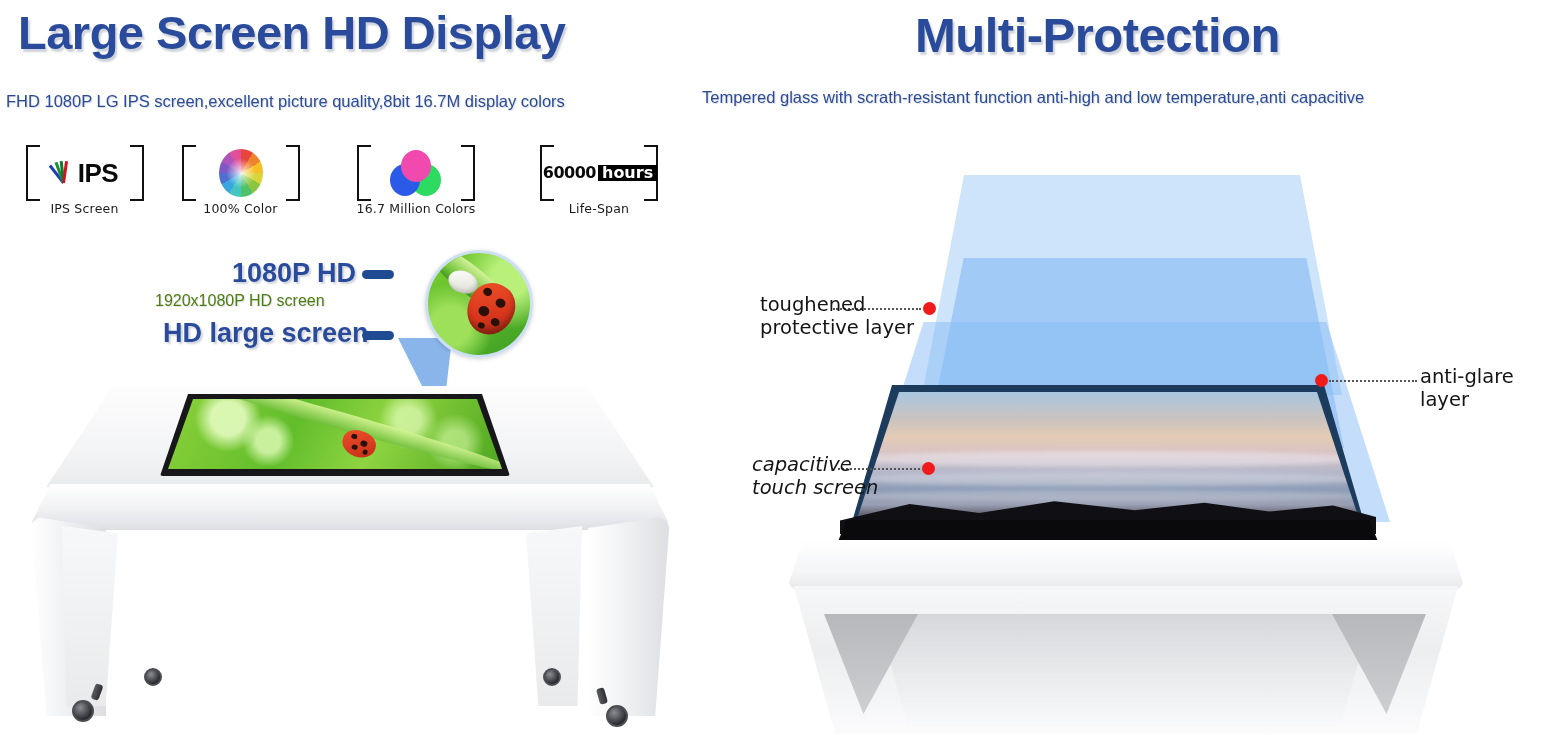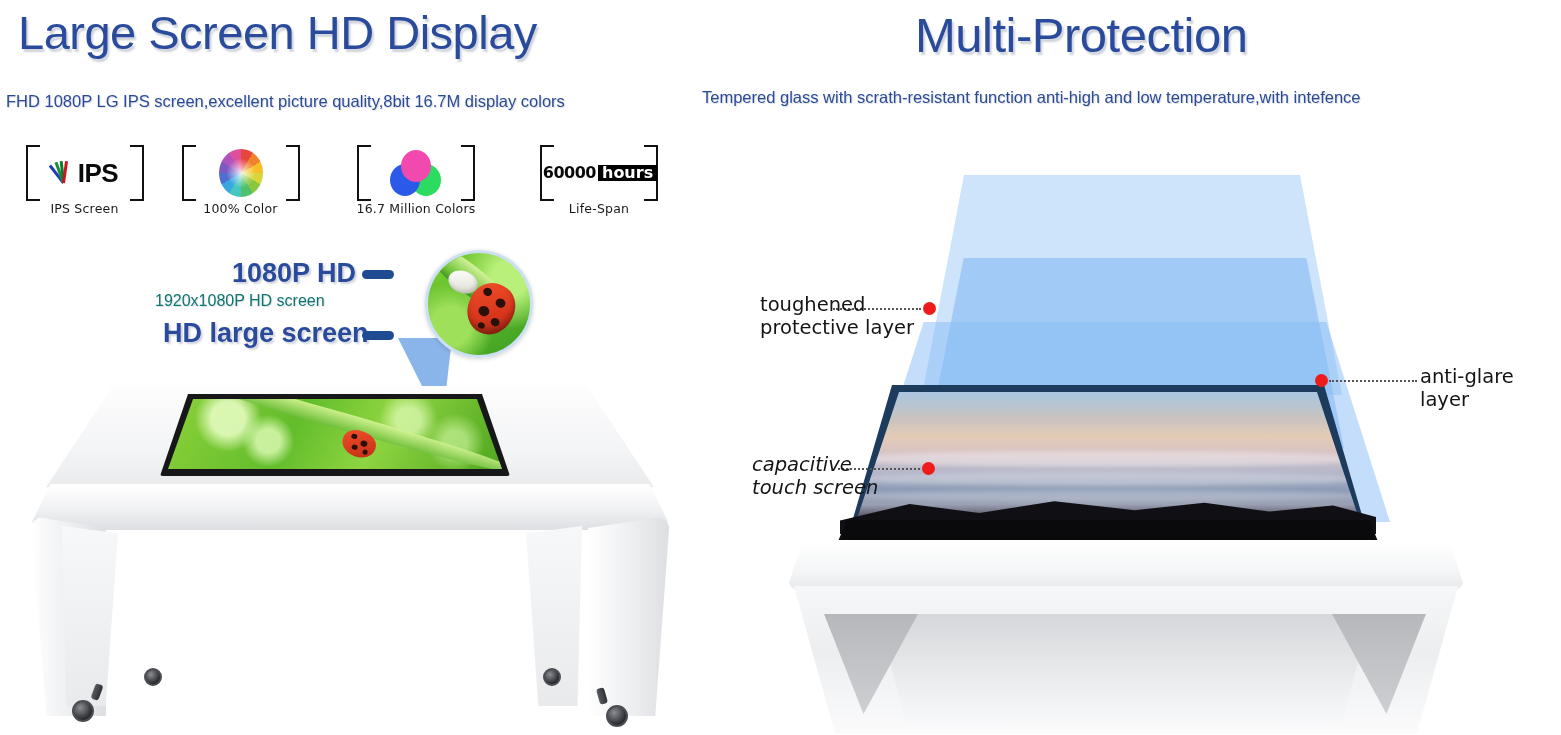--- a/index.html
+++ b/index.html
@@ -18,21 +18,21 @@
 
   
   .panel { position: absolute; top: 0; height: 735px; }
   #panel-left  { left: 0;    width: 690px; }
   #panel-right { left: 690px; width: 871px; }
 
   
   .headline {
     position: absolute;
     color: #2a4b9b;
-    font-weight: normal;
+    font-weight: bold;
     letter-spacing: -0.5px;
     white-space: nowrap;
     text-shadow: 2px 3px 2px rgba(190,195,205,0.75);
   }
   #title-left  { left: 18px; top: 5px;  font-size: 47px; }
   #title-right { left: 225px; top: 7px; font-size: 49px; }
 
   .subhead {
     position: absolute;
     color: #2b4a96;
@@ -111,21 +111,21 @@
   .lifespan .num { color: #0a0a0a; padding: 3px 2px; font-family: "DejaVu Sans", sans-serif; letter-spacing: -0.5px; }
   .lifespan .hrs { color: #ffffff; background: #000; padding: 0 4px; font-family: "DejaVu Sans", sans-serif; }
 
   
   .callout { position: absolute; white-space: nowrap; }
   .callout .big {
     color: #2a4b9b; font-weight: bold; font-size: 27px;
     text-shadow: 2px 2px 2px rgba(195,200,210,0.8);
   }
   .callout .small {
-    color: #0f766e; font-size: 16px;
+    color: #4d7c0f; font-size: 16px;
     text-shadow: 1px 1px 1px rgba(205,210,220,0.7);
   }
   #callout-1080p { left: 232px; top: 258px; }
   #callout-res   { left: 155px; top: 292px; }
   #callout-large { left: 163px; top: 318px; }
   .dash-marker {
     position: absolute; width: 32px; height: 9px;
     background: #1f4b93; border-radius: 5px;
   }
   #dash-1 { left: 362px; top: 270px; }
@@ -476,21 +476,21 @@
     <span class="caster-stem" id="stem-c"></span>
     <span class="caster-stem" id="stem-d"></span>
     <span class="caster" id="caster-c"></span>
     <span class="caster" id="caster-d"></span>
   </section>
 
   <section class="panel" id="panel-right">
 
     <h1 class="headline" id="title-right">Multi-Protection</h1>
 
-    <p class="subhead" id="sub-right">Tempered glass with scrath-resistant function anti-high and low temperature,with intefence</p>
+    <p class="subhead" id="sub-right">Tempered glass with scrath-resistant function anti-high and low temperature,anti capacitive</p>
 
     <div id="layers">
 
       <div class="glass" id="glass-1"></div>
       <div class="glass" id="glass-2"></div>
       <div class="glass" id="glass-3"></div>
 
       <div id="panel-screen-bezel"></div>
       <div id="panel-screen">
         <span class="cloudband" style="top:40%;height:16px;"></span>

